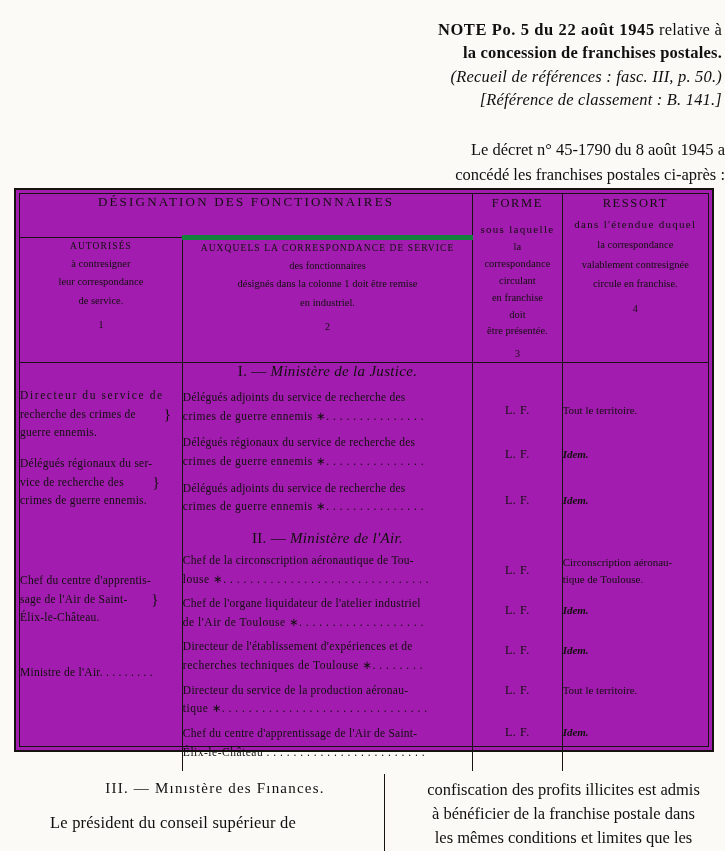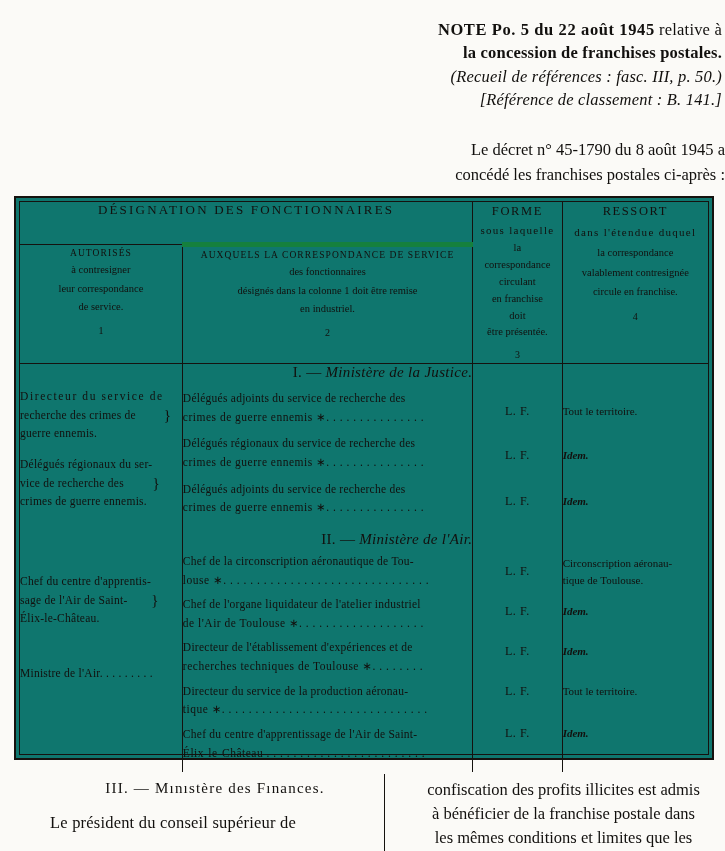--- a/index.html
+++ b/index.html
@@ -51,27 +51,27 @@
     width: 395px;
     text-align: right;
     line-height: 1.5;
     font-size: 16.5px;
   }
   .decree span { display: block; white-space: nowrap; }
 
   
   .table-wrap {
     position: absolute;
-    top: 196px;
+    top: 188px;
     left: 14px;
     width: 700px;
     height: 564px;
     border: 2.5px solid #15120f;
     box-sizing: border-box;
-    background: #0f766e;
+    background: #a21caf;
     padding: 3px;
   }
   .table-inner {
     border: 1px solid #15120f;
     width: 100%;
     height: 100%;
     box-sizing: border-box;
     position: relative;
   }
 
@@ -118,21 +118,21 @@
     letter-spacing: 1.1px;
   }
   .colnum {
     display: block;
     margin-top: 6px;
     font-size: 10px;
   }
 
   
   .section-title {
-    text-align: right;
+    text-align: center;
     font-size: 15px;
     padding: 20px 0 14px 0;
     letter-spacing: 0.3px;
   }
   .section-title i { font-style: italic; }
 
   
   .c1 {
     font-size: 11.5px;
     line-height: 1.62;
@@ -247,21 +247,21 @@
       </colgroup>
 
       <tbody>
             <tr>
         <td class="hdr-desig col-v" colspan="2">
           <span>DÉSIGNATION DES FONCTIONNAIRES</span>
           <div style="height:16px"></div>
         </td>
         <td class="hdr-forme col-v" rowspan="2">
           <div class="caps-lg">FORME</div>
-          <div class="caps-sm" style="margin-top:1px">sous laquelle</div>
+          <div class="caps-sm" style="margin-top:8px">sous laquelle</div>
           <div style="font-size:10.5px;line-height:1.6;margin-top:1px">
             <div>la</div>
             <div>correspondance</div>
             <div>circulant</div>
             <div>en franchise</div>
             <div>doit</div>
             <div>être présentée.</div>
             <span class="colnum">3</span>
           </div>
         </td>

